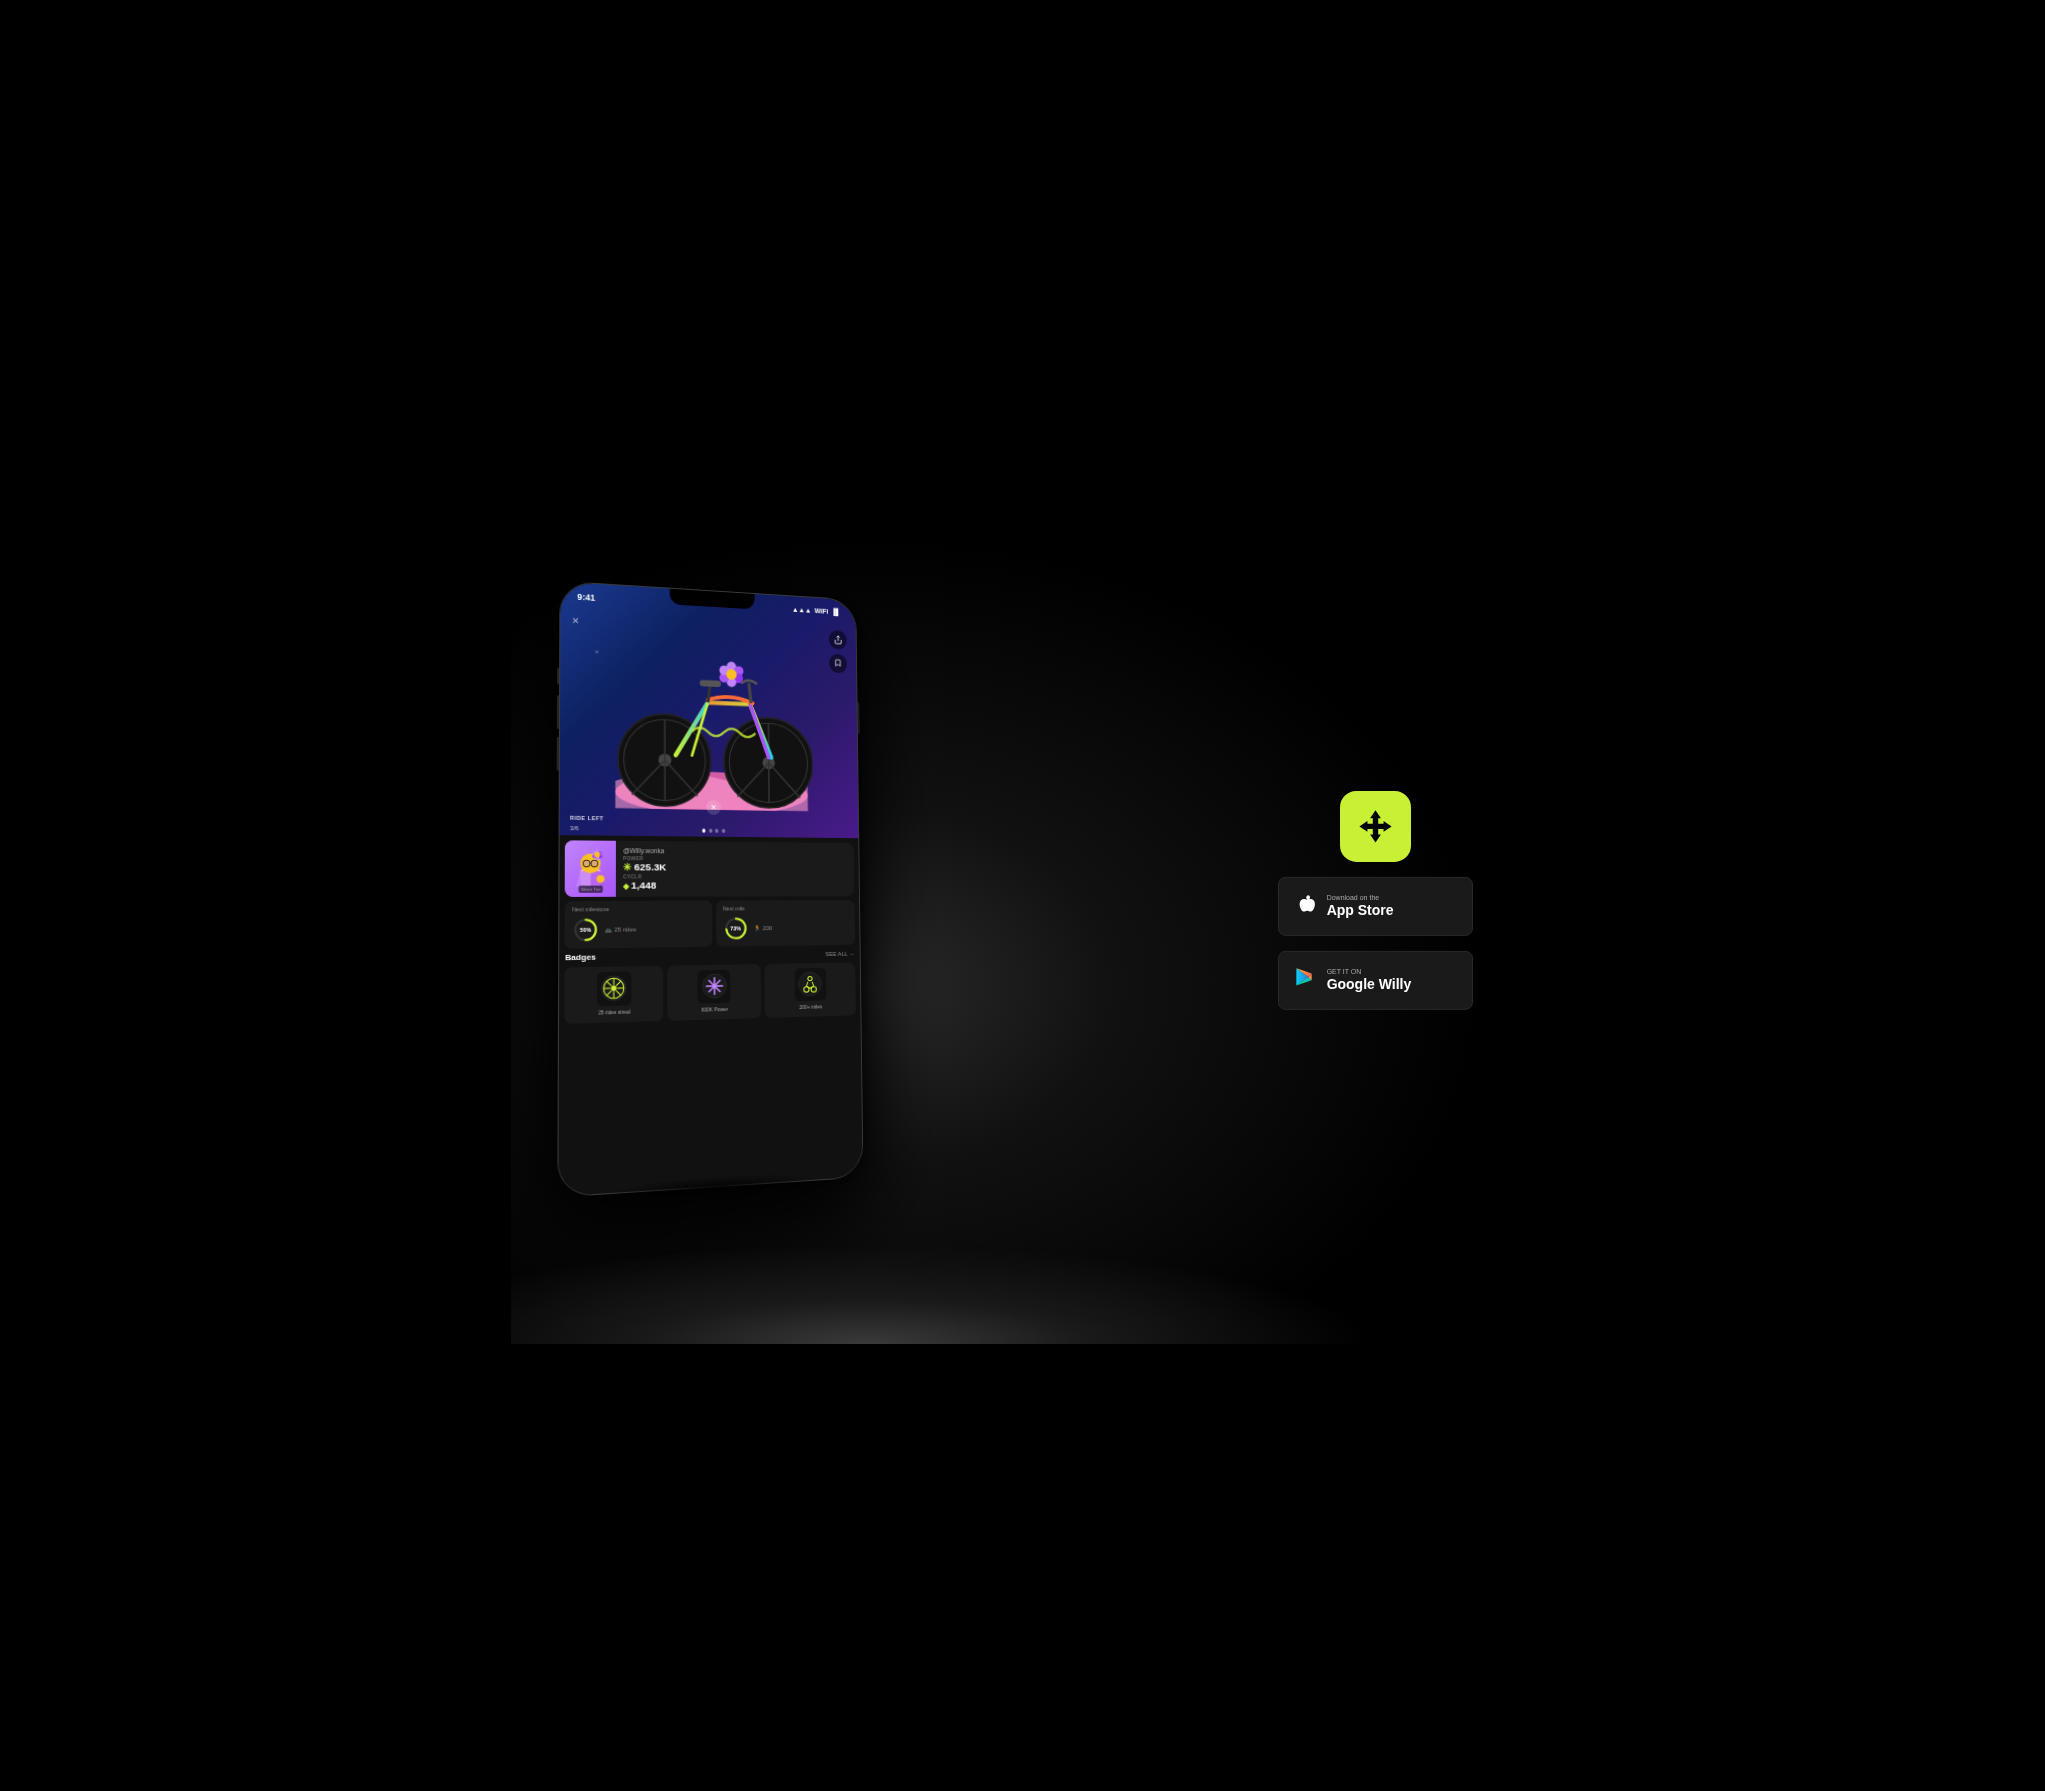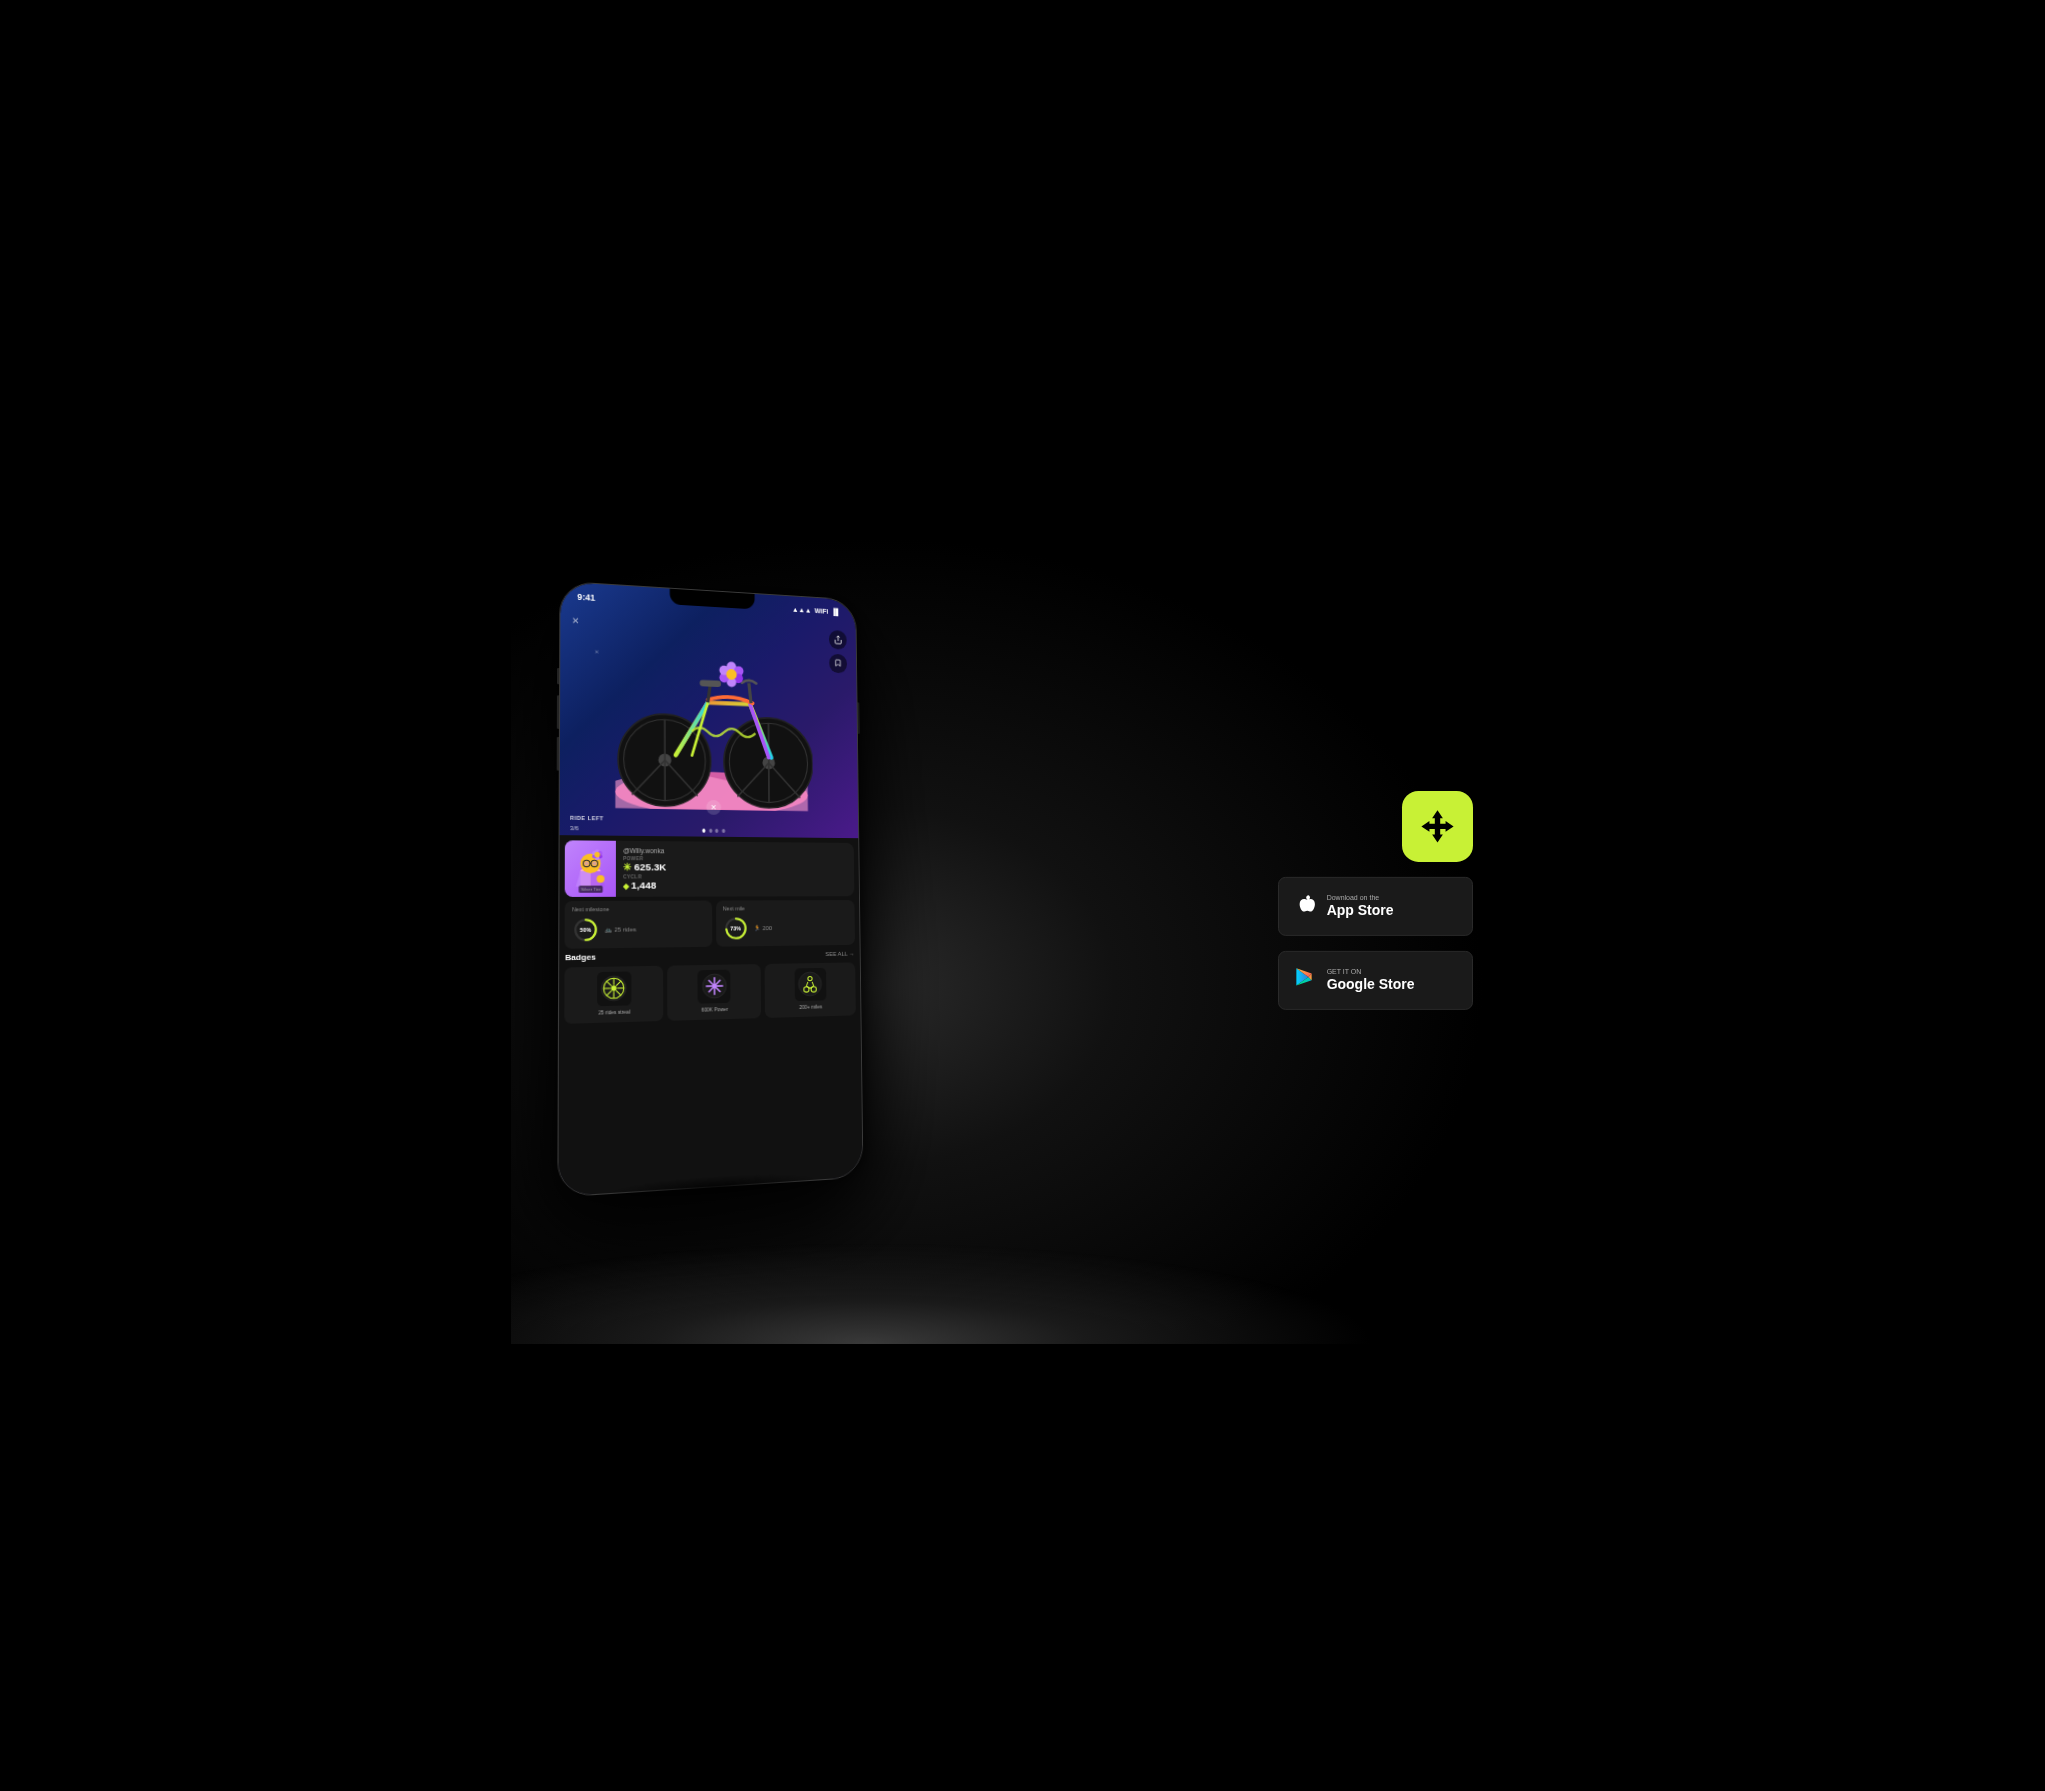--- a/index.html
+++ b/index.html
@@ -457,21 +457,21 @@
     }
 
     
     .right-panel {
       position: absolute;
       right: 6%;
       top: 50%;
       transform: translateY(-48%);
       display: flex;
       flex-direction: column;
-      align-items: flex-end;
+      align-items: center;
       gap: 15px;
     }
 
     
     .app-icon {
       width: 71px;
       height: 71px;
       background: #c8f135;
       border-radius: 16.3px;
       display: flex;
@@ -862,20 +862,20 @@
             </linearGradient>
             <linearGradient id="gpGrad4" x1="0%" y1="0%" x2="100%" y2="100%">
               <stop offset="0%" style="stop-color:#f55"></stop>
               <stop offset="100%" style="stop-color:#f9c23c"></stop>
             </linearGradient>
           </defs>
         </svg>
       </div>
       <div class="store-text">
         <span class="store-subtitle">GET IT ON</span>
-        <span class="store-name">Google Store</span>
+        <span class="store-name">Google Willy</span>
       </div>
     </div>
 
   </div>
 
 </div>
 
 
 </body></html>

